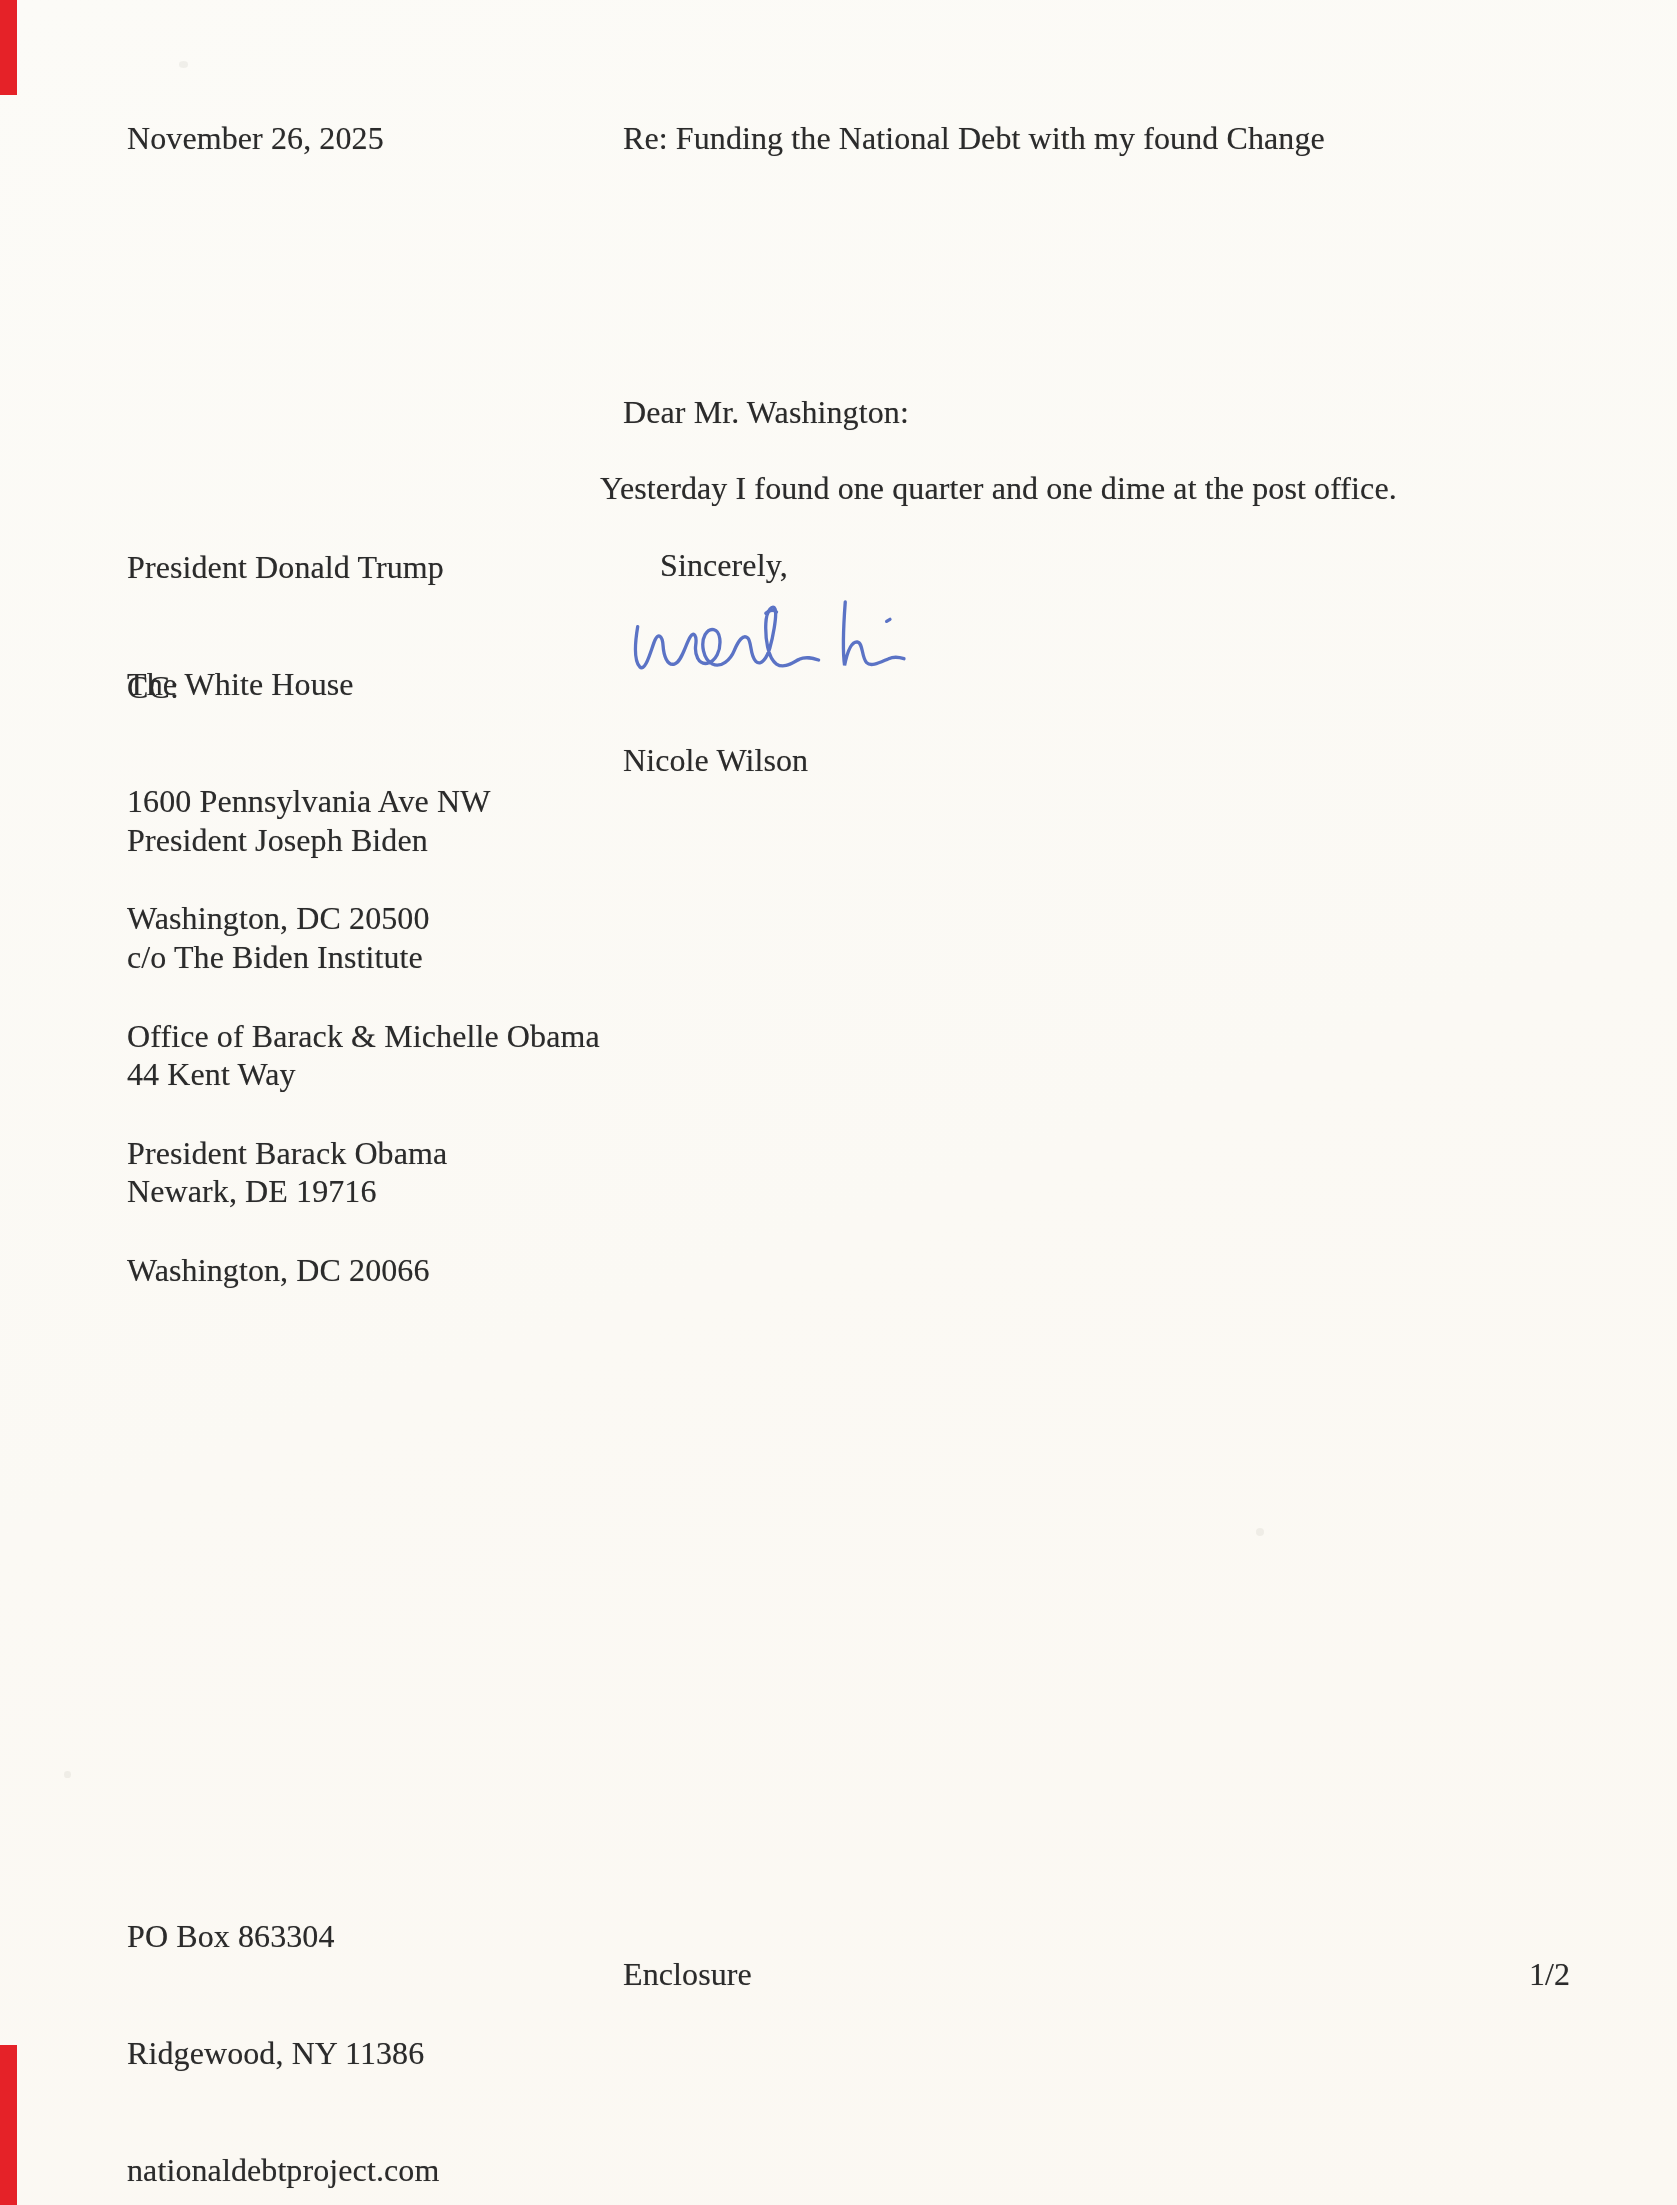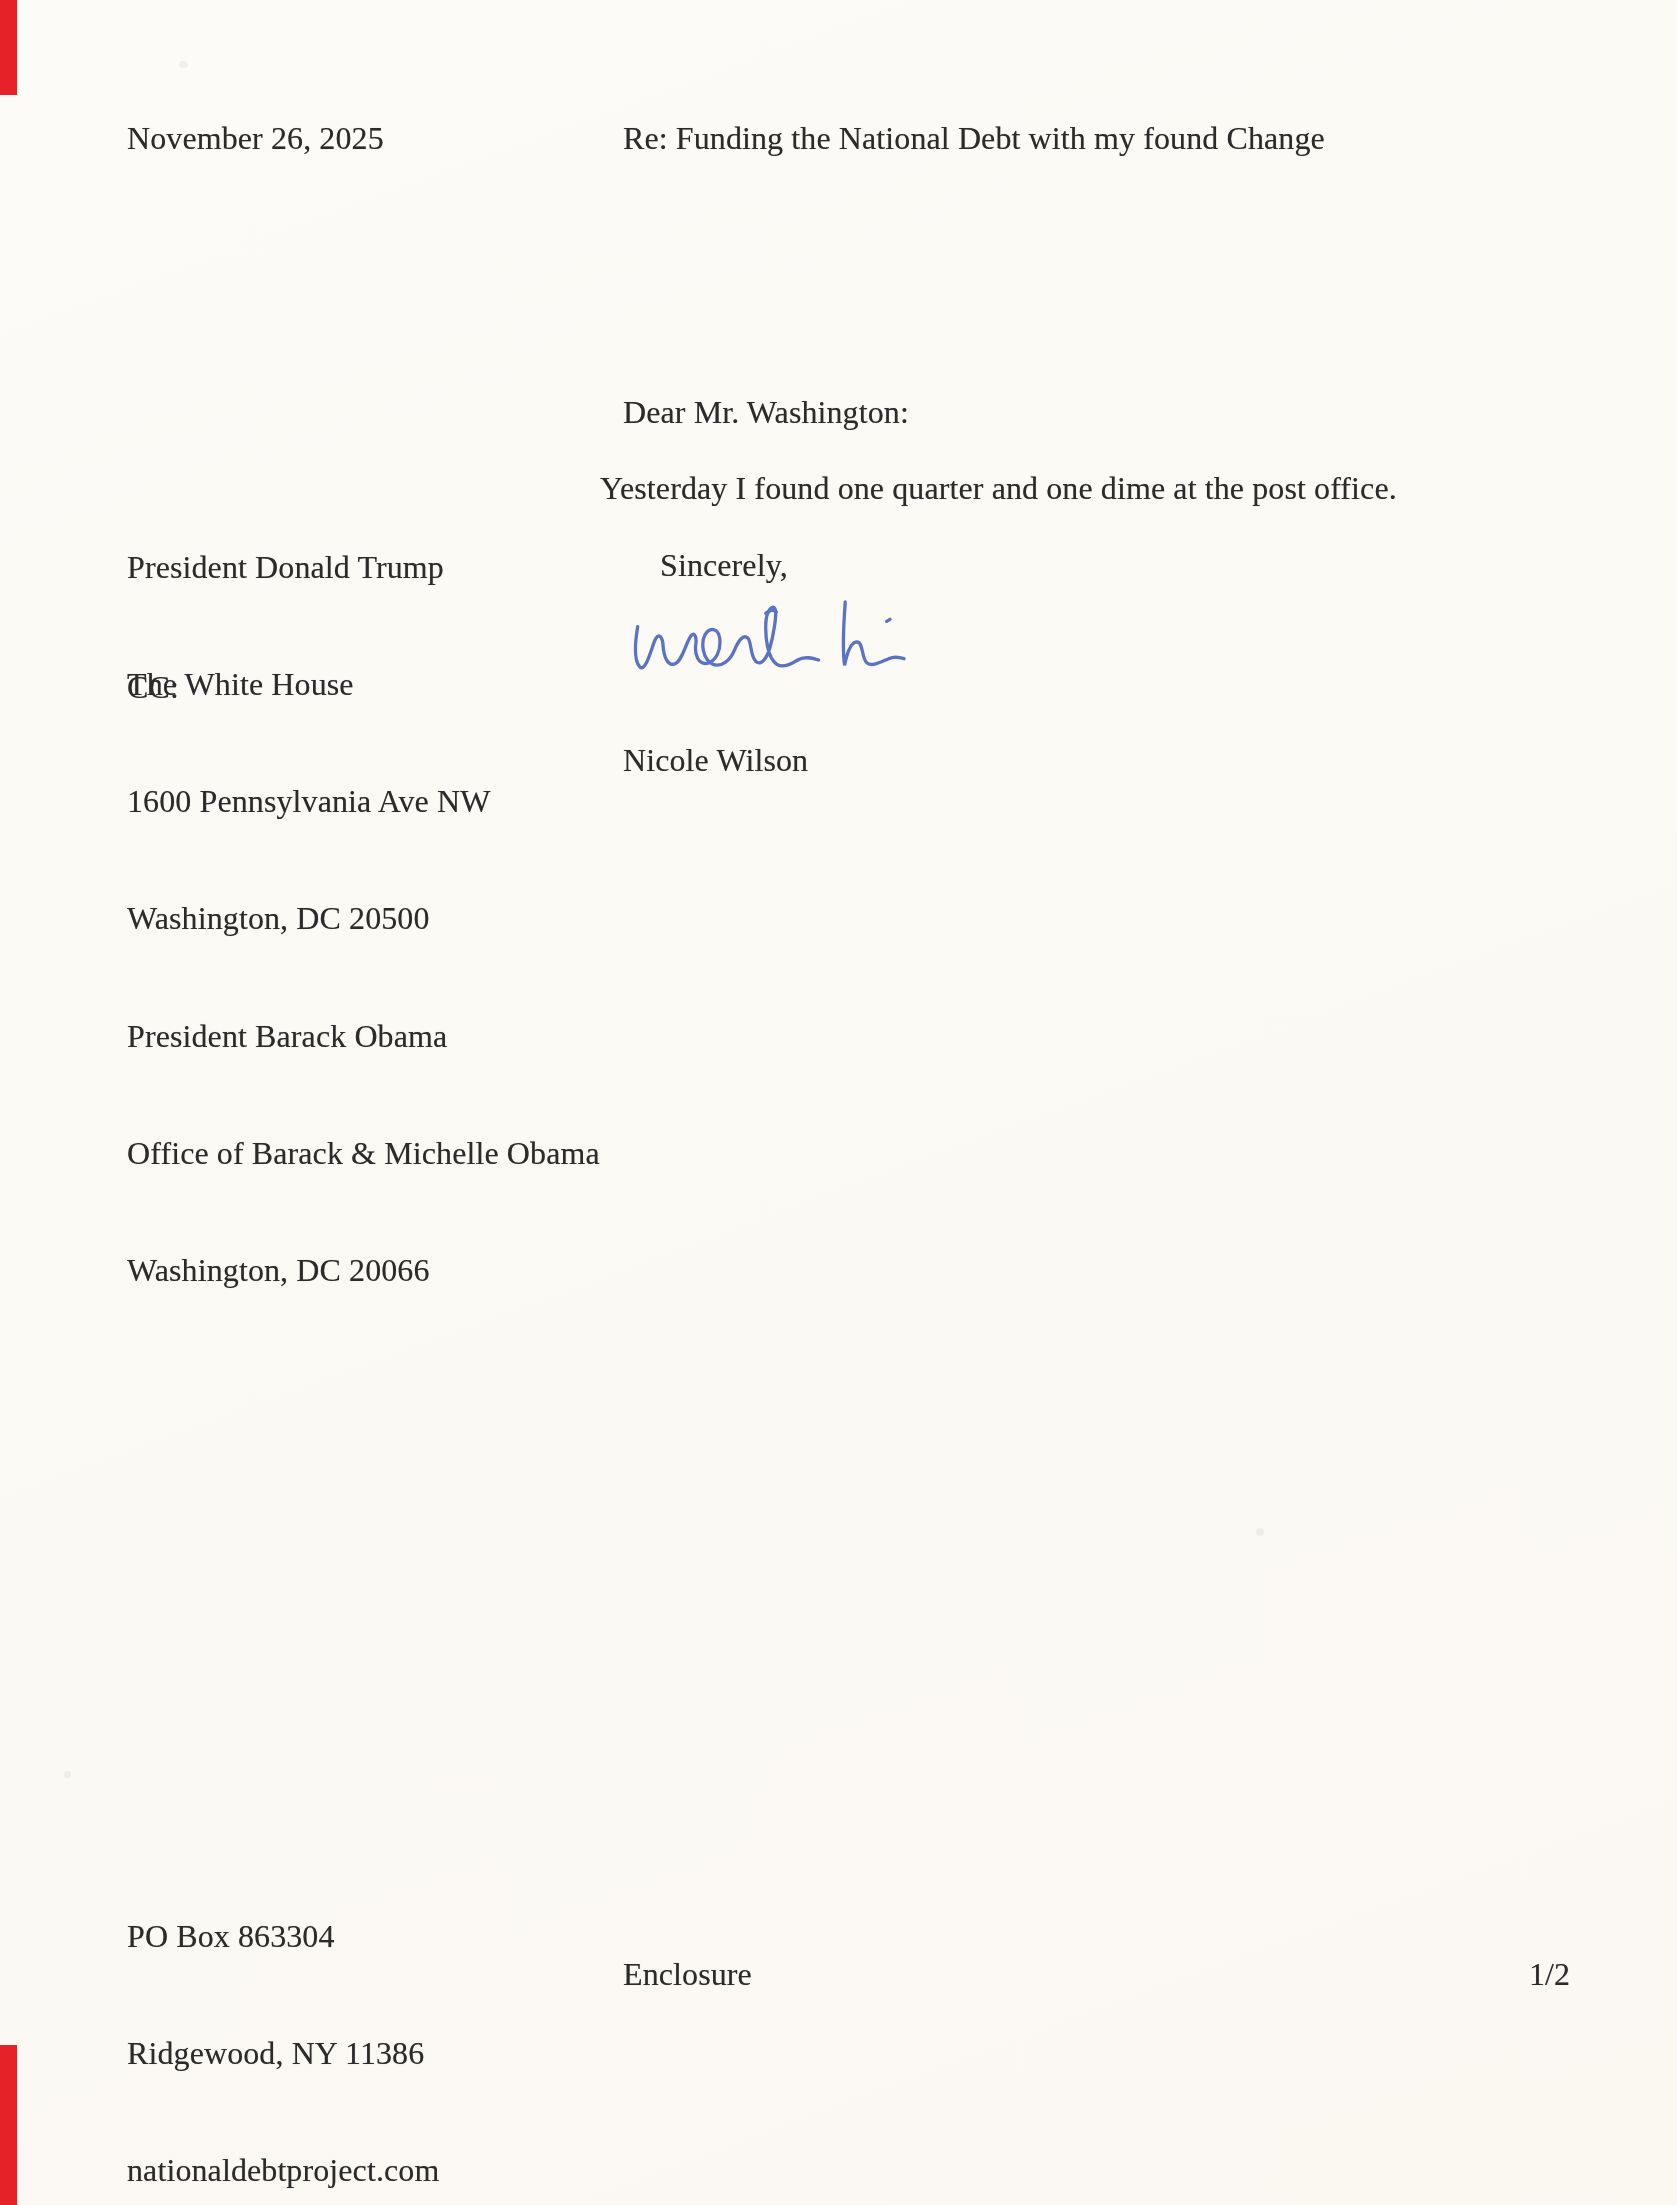--- a/index.html
+++ b/index.html
@@ -87,24 +87,30 @@
                C345,74 342,95 350,104 C357,111 371,103 383,98 C392,94 400,96 406,98"></path>
       <path d="M199,30 C204,25 210,24 215,28"></path>
       <path d="M380,42 l5,-3"></path>
     </g>
   </svg>
 
   <div class="txt" style="left:623px; top:697px;margin-top:44px;">Nicole Wilson</div>
 
   <div class="txt" style="left:127px; top:668px;">CC:</div>
 
+  <div class="txt addr" style="left:127px; top:743px;">
+    <div>President Joseph Biden</div>
+    <div>c/o The Biden Institute</div>
+    <div>44 Kent Way</div>
+    <div>Newark, DE 19716</div>
+  </div>
 
   <div class="txt addr" style="left:127px; top:939px;">
+    <div>Office of Barack &amp; Michelle Obama</div>
     <div>President Barack Obama</div>
-    <div>Office of Barack &amp; Michelle Obama</div>
     <div>Washington, DC 20066</div>
   </div>
 
   <div class="txt addr" style="left:127px; top:1839px;">
     <div>PO Box 863304</div>
     <div>Ridgewood, NY 11386</div>
     <div>nationaldebtproject.com</div>
     
   </div>
 

